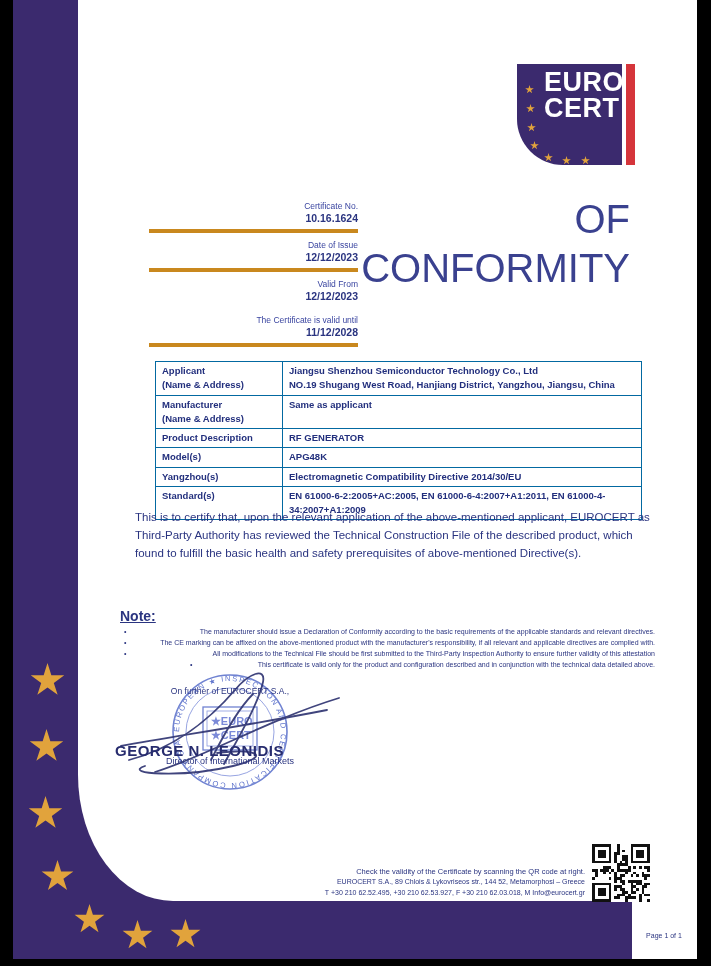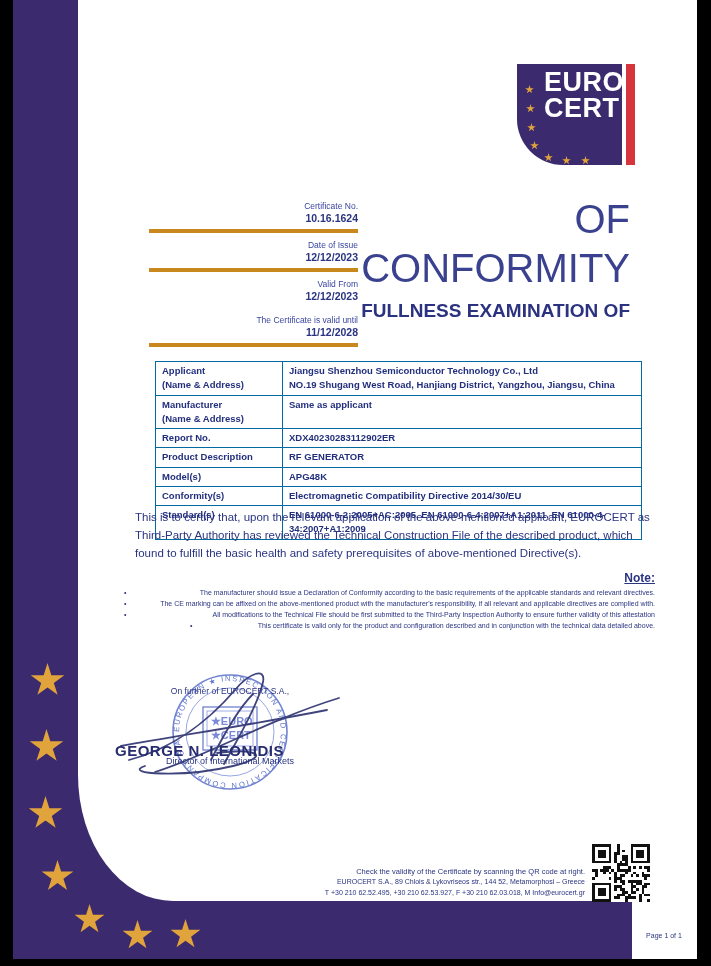--- a/index.html
+++ b/index.html
@@ -55,21 +55,21 @@
   .ct td{border:1px solid #0369a1;font-size:9.5px;font-weight:bold;color:#222F7D;
          padding:2px 6px;vertical-align:top;white-space:pre-line;line-height:1.5;}
   .ct td.lbl{width:127px;}
 
   
   .certify{position:absolute;left:135px;top:509px;width:515px;text-align:left;
            font-size:11.5px;line-height:1.55;color:#2A3480;z-index:10;}
 
   
   .note{position:absolute;left:120px;top:571px;width:535px;color:#2A3480;z-index:10;}
-  .note-head{text-align:right;font-size:12px;font-weight:bold;text-decoration:underline;margin-bottom:3px;}
+  .note-head{text-align:left;font-size:14px;font-weight:bold;text-decoration:underline;margin-bottom:3px;margin-top:37px;}
   .bullet{display:flex;font-size:7px;line-height:1.55;}
   .b-dot{width:14px;text-align:left;padding-left:4px;}
   .b-txt{flex:1;text-align:right;}
   .bullet.indent .b-dot{padding-left:70px;width:80px;}
 
   
   .stamp{position:absolute;left:115px;top:660px;width:230px;height:140px;z-index:10;}
   .stamp svg{position:absolute;left:0;top:0;}
   .on-behalf{position:absolute;top:26px;width:100%;text-align:center;font-size:8.5px;color:#2A3480;}
   .signer-name{position:absolute;top:82px;width:100%;text-align:left;font-size:15px;font-weight:bold;letter-spacing:0.5px;color:#272C6E;}
@@ -130,51 +130,46 @@
     <div class="m-label">Valid From</div>
     <div class="m-value">12/12/2023</div>
     <div class="m-gap"></div>
     <div class="m-label">The Certificate is valid until</div>
     <div class="m-value">11/12/2028</div>
     <div class="m-bar"></div>
   </div>
 
   <div class="titleblock">
     <div class="t1">OF CONFORMITY</div>
-    <div class="t2">FULLNESS EXAMINATION OF</div>
   </div>
 
   <table class="ct">
     <tbody>
       <tr>
           <td class="lbl">Applicant
 (Name &amp; Address)</td>
           <td>Jiangsu Shenzhou Semiconductor Technology Co., Ltd
 NO.19 Shugang West Road, Hanjiang District, Yangzhou, Jiangsu, China</td>
         </tr>
       <tr>
           <td class="lbl">Manufacturer
 (Name &amp; Address)</td>
           <td>Same as applicant
 &nbsp;</td>
         </tr>
       <tr>
-          <td class="lbl">Report No.</td>
-          <td>XDX40230283112902ER</td>
-        </tr>
-      <tr>
           <td class="lbl">Product Description</td>
           <td>RF GENERATOR</td>
         </tr>
       <tr>
           <td class="lbl">Model(s)</td>
           <td>APG48K</td>
         </tr>
       <tr>
-          <td class="lbl">Conformity(s)</td>
+          <td class="lbl">Yangzhou(s)</td>
           <td>Electromagnetic Compatibility Directive 2014/30/EU</td>
         </tr>
       <tr>
           <td class="lbl">Standard(s)</td>
           <td>EN 61000-6-2:2005+AC:2005, EN 61000-6-4:2007+A1:2011, EN 61000-4-34:2007+A1:2009</td>
         </tr>
     </tbody>
   </table>
 
   <div class="certify">This is to certify that, upon the relevant application of the above-mentioned applicant, EUROCERT as Third-Party Authority has reviewed the Technical Construction File of the described product, which found to fulfill the basic health and safety prerequisites of above-mentioned Directive(s).</div>

